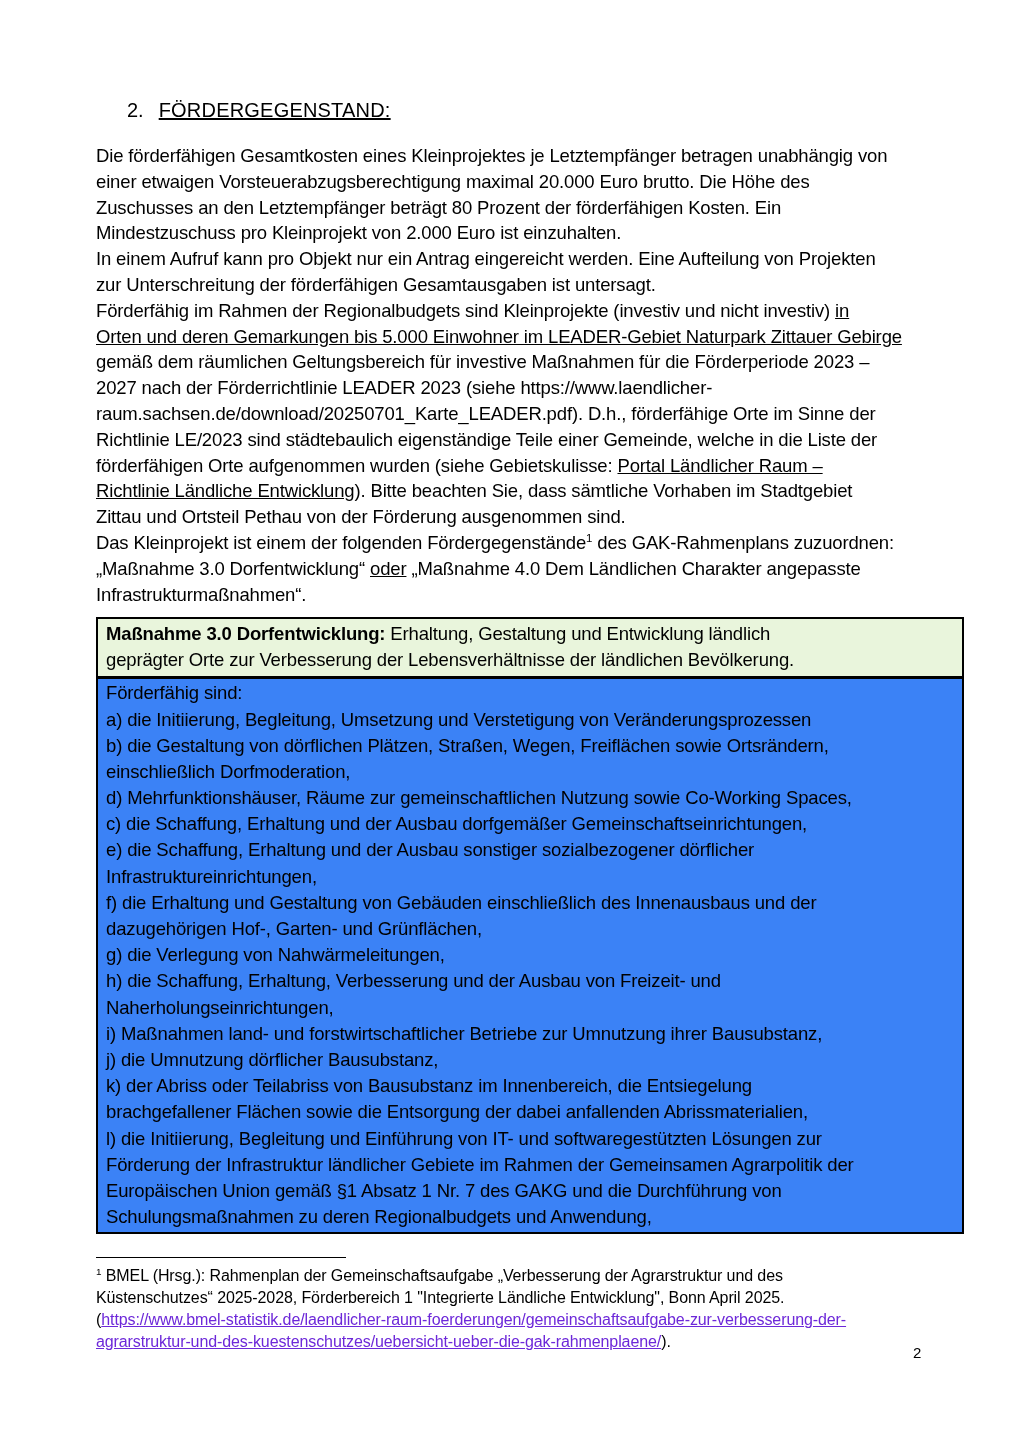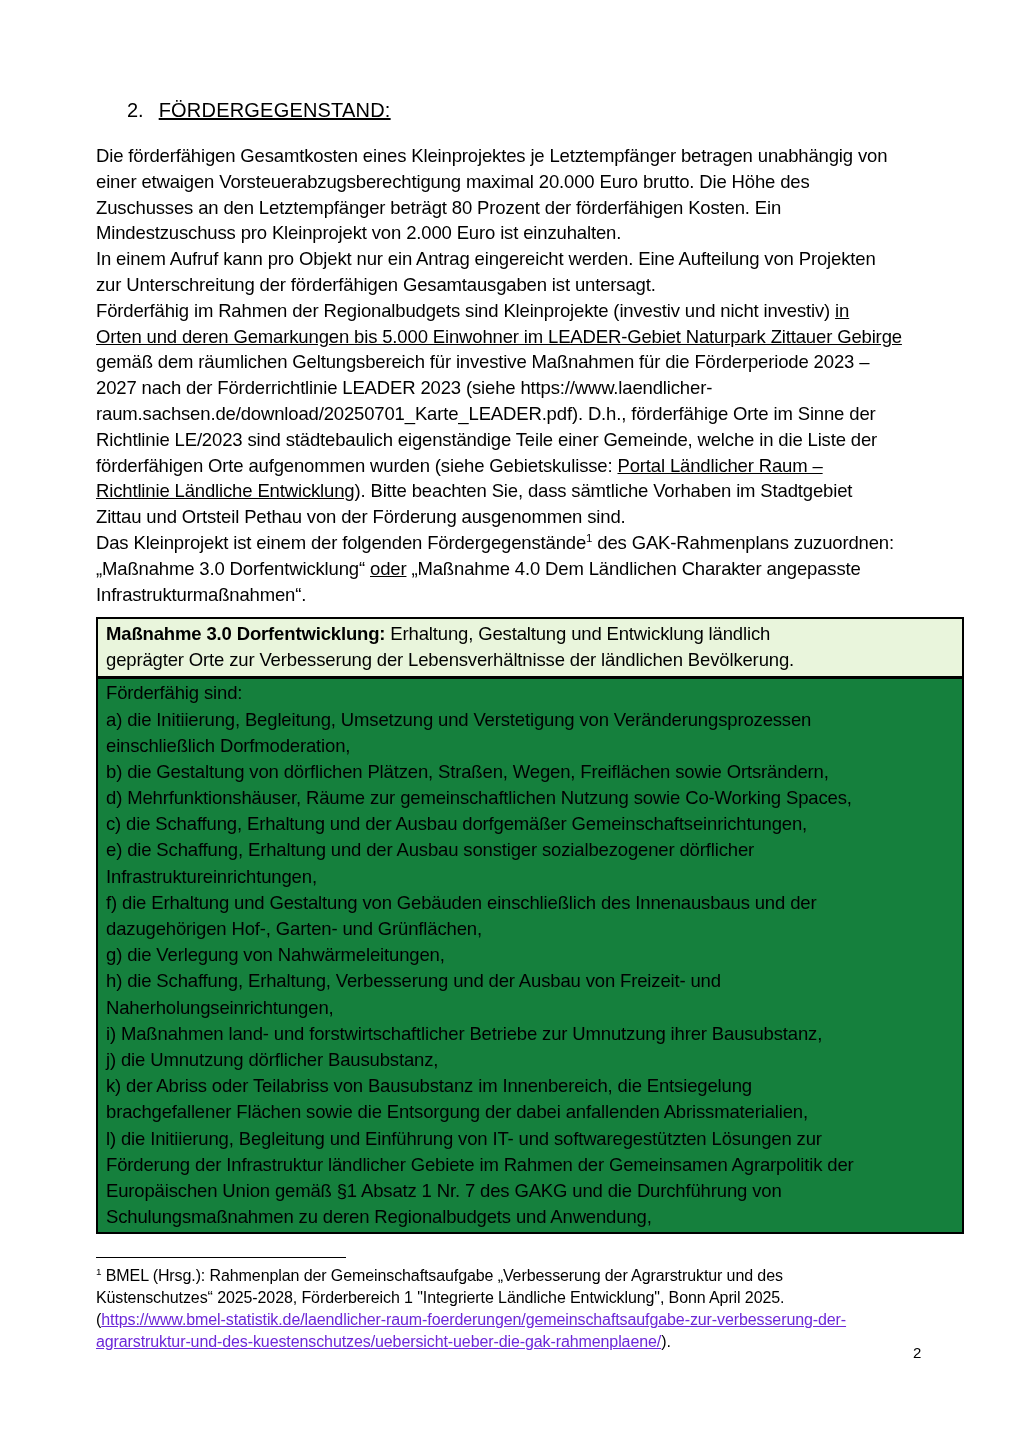--- a/index.html
+++ b/index.html
@@ -19,21 +19,21 @@
   sup{font-size:0.62em;line-height:0;}
   .link{color:#6d28d9;text-decoration:underline;}
   .measure-box{margin-top:10px;width:868px;box-sizing:border-box;}
   .box-header{
     box-sizing:border-box;border:2px solid #000;background:#e9f5dc;
     padding:2px 8px 3px 8px;font-size:18.5px;line-height:26px;letter-spacing:-0.15px;
   }
   .box-header .line{height:26px;}
   .box-body{
     box-sizing:border-box;border:2px solid #000;border-top:1px solid #000;
-    padding:1px 20px 2px 8px;font-size:18.5px;line-height:26.2px;letter-spacing:-0.15px;background:#15803d;
+    padding:1px 20px 2px 8px;font-size:18.5px;line-height:26.2px;letter-spacing:-0.15px;background:#3b82f6;
   }
   .box-body .line{height:26.2px;}
   .footnote{margin-top:23px;font-size:16px;line-height:22px;letter-spacing:-0.1px;}
   .footnote-rule{width:250px;border-top:1.5px solid #000;margin-bottom:7px;}
   .footnote .line{height:22px;}
   .page-number{position:absolute;left:913px;top:1344px;font-size:15px;}
 </style>
 </head>
 <body>
 
@@ -66,22 +66,22 @@
     </div>
 
   <div class="measure-box">
     <div class="box-header">
         <div class="line"><span class="b">Maßnahme 3.0 Dorfentwicklung:</span><span> Erhaltung, Gestaltung und Entwicklung ländlich</span></div>
         <div class="line"><span>geprägter Orte zur Verbesserung der Lebensverhältnisse der ländlichen Bevölkerung.</span></div>
       </div>
     <div class="box-body">
         <div class="line"><span>Förderfähig sind:</span></div>
         <div class="line"><span>a) die Initiierung, Begleitung, Umsetzung und Verstetigung von Veränderungsprozessen</span></div>
+        <div class="line"><span>b) die Gestaltung von dörflichen Plätzen, Straßen, Wegen, Freiflächen sowie Ortsrändern,</span></div>
         <div class="line"><span>einschließlich Dorfmoderation,</span></div>
-        <div class="line"><span>b) die Gestaltung von dörflichen Plätzen, Straßen, Wegen, Freiflächen sowie Ortsrändern,</span></div>
         <div class="line"><span>d) Mehrfunktionshäuser, Räume zur gemeinschaftlichen Nutzung sowie Co-Working Spaces,</span></div>
         <div class="line"><span>c) die Schaffung, Erhaltung und der Ausbau dorfgemäßer Gemeinschaftseinrichtungen,</span></div>
         <div class="line"><span>e) die Schaffung, Erhaltung und der Ausbau sonstiger sozialbezogener dörflicher</span></div>
         <div class="line"><span>Infrastruktureinrichtungen,</span></div>
         <div class="line"><span>f) die Erhaltung und Gestaltung von Gebäuden einschließlich des Innenausbaus und der</span></div>
         <div class="line"><span>dazugehörigen Hof-, Garten- und Grünflächen,</span></div>
         <div class="line"><span>g) die Verlegung von Nahwärmeleitungen,</span></div>
         <div class="line"><span>h) die Schaffung, Erhaltung, Verbesserung und der Ausbau von Freizeit- und</span></div>
         <div class="line"><span>Naherholungseinrichtungen,</span></div>
         <div class="line"><span>i) Maßnahmen land- und forstwirtschaftlicher Betriebe zur Umnutzung ihrer Bausubstanz,</span></div>

